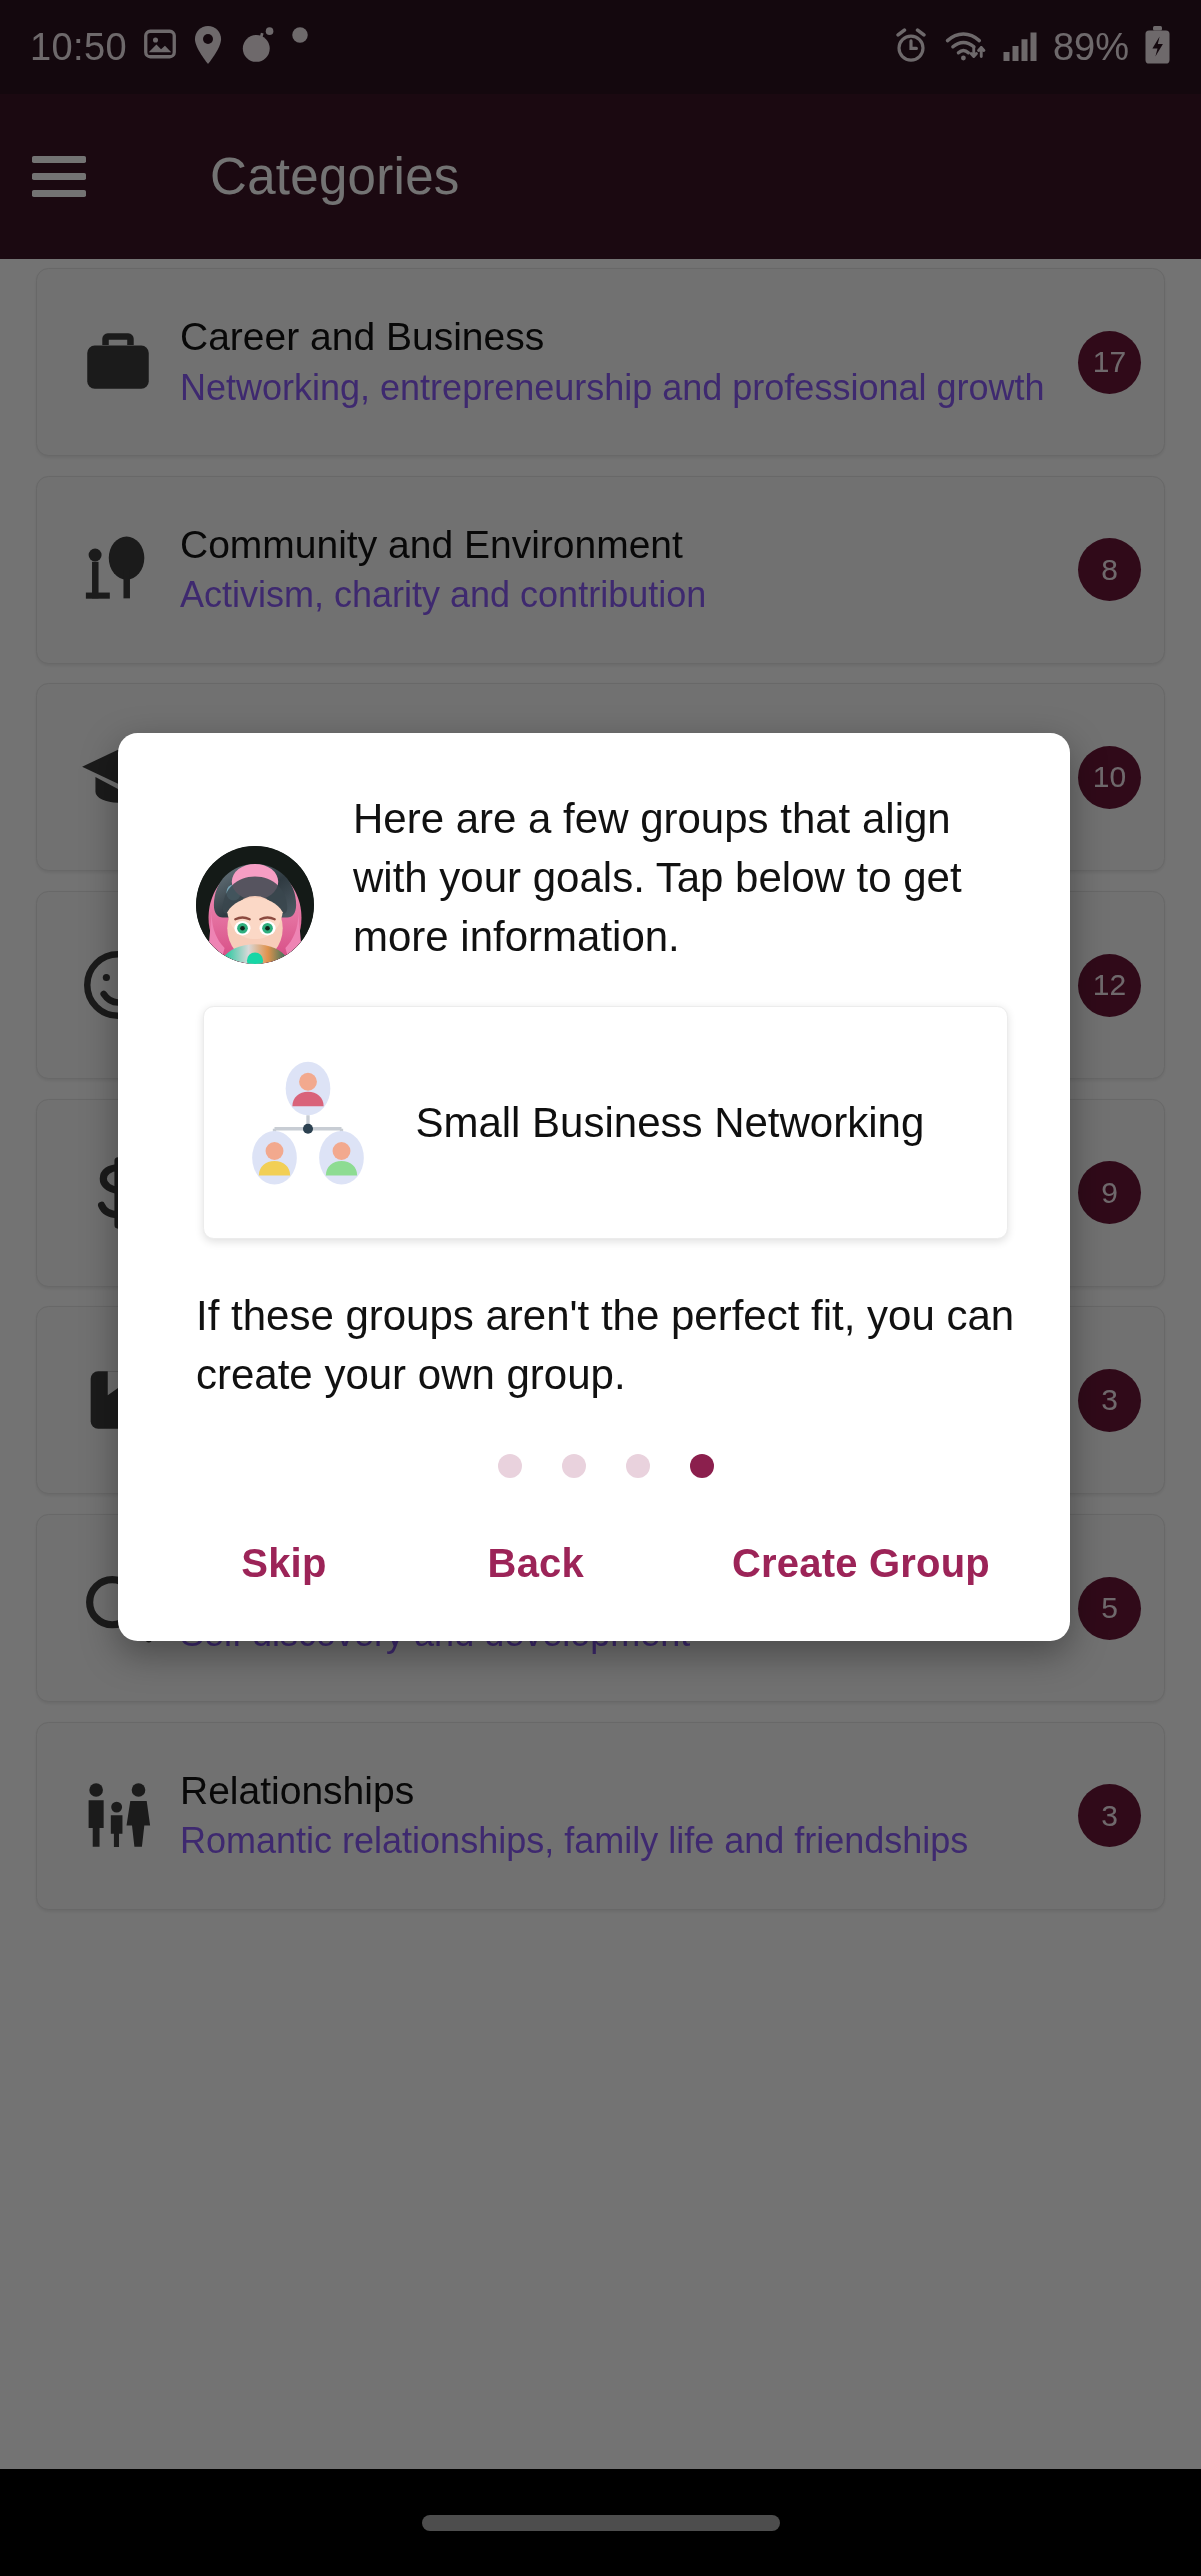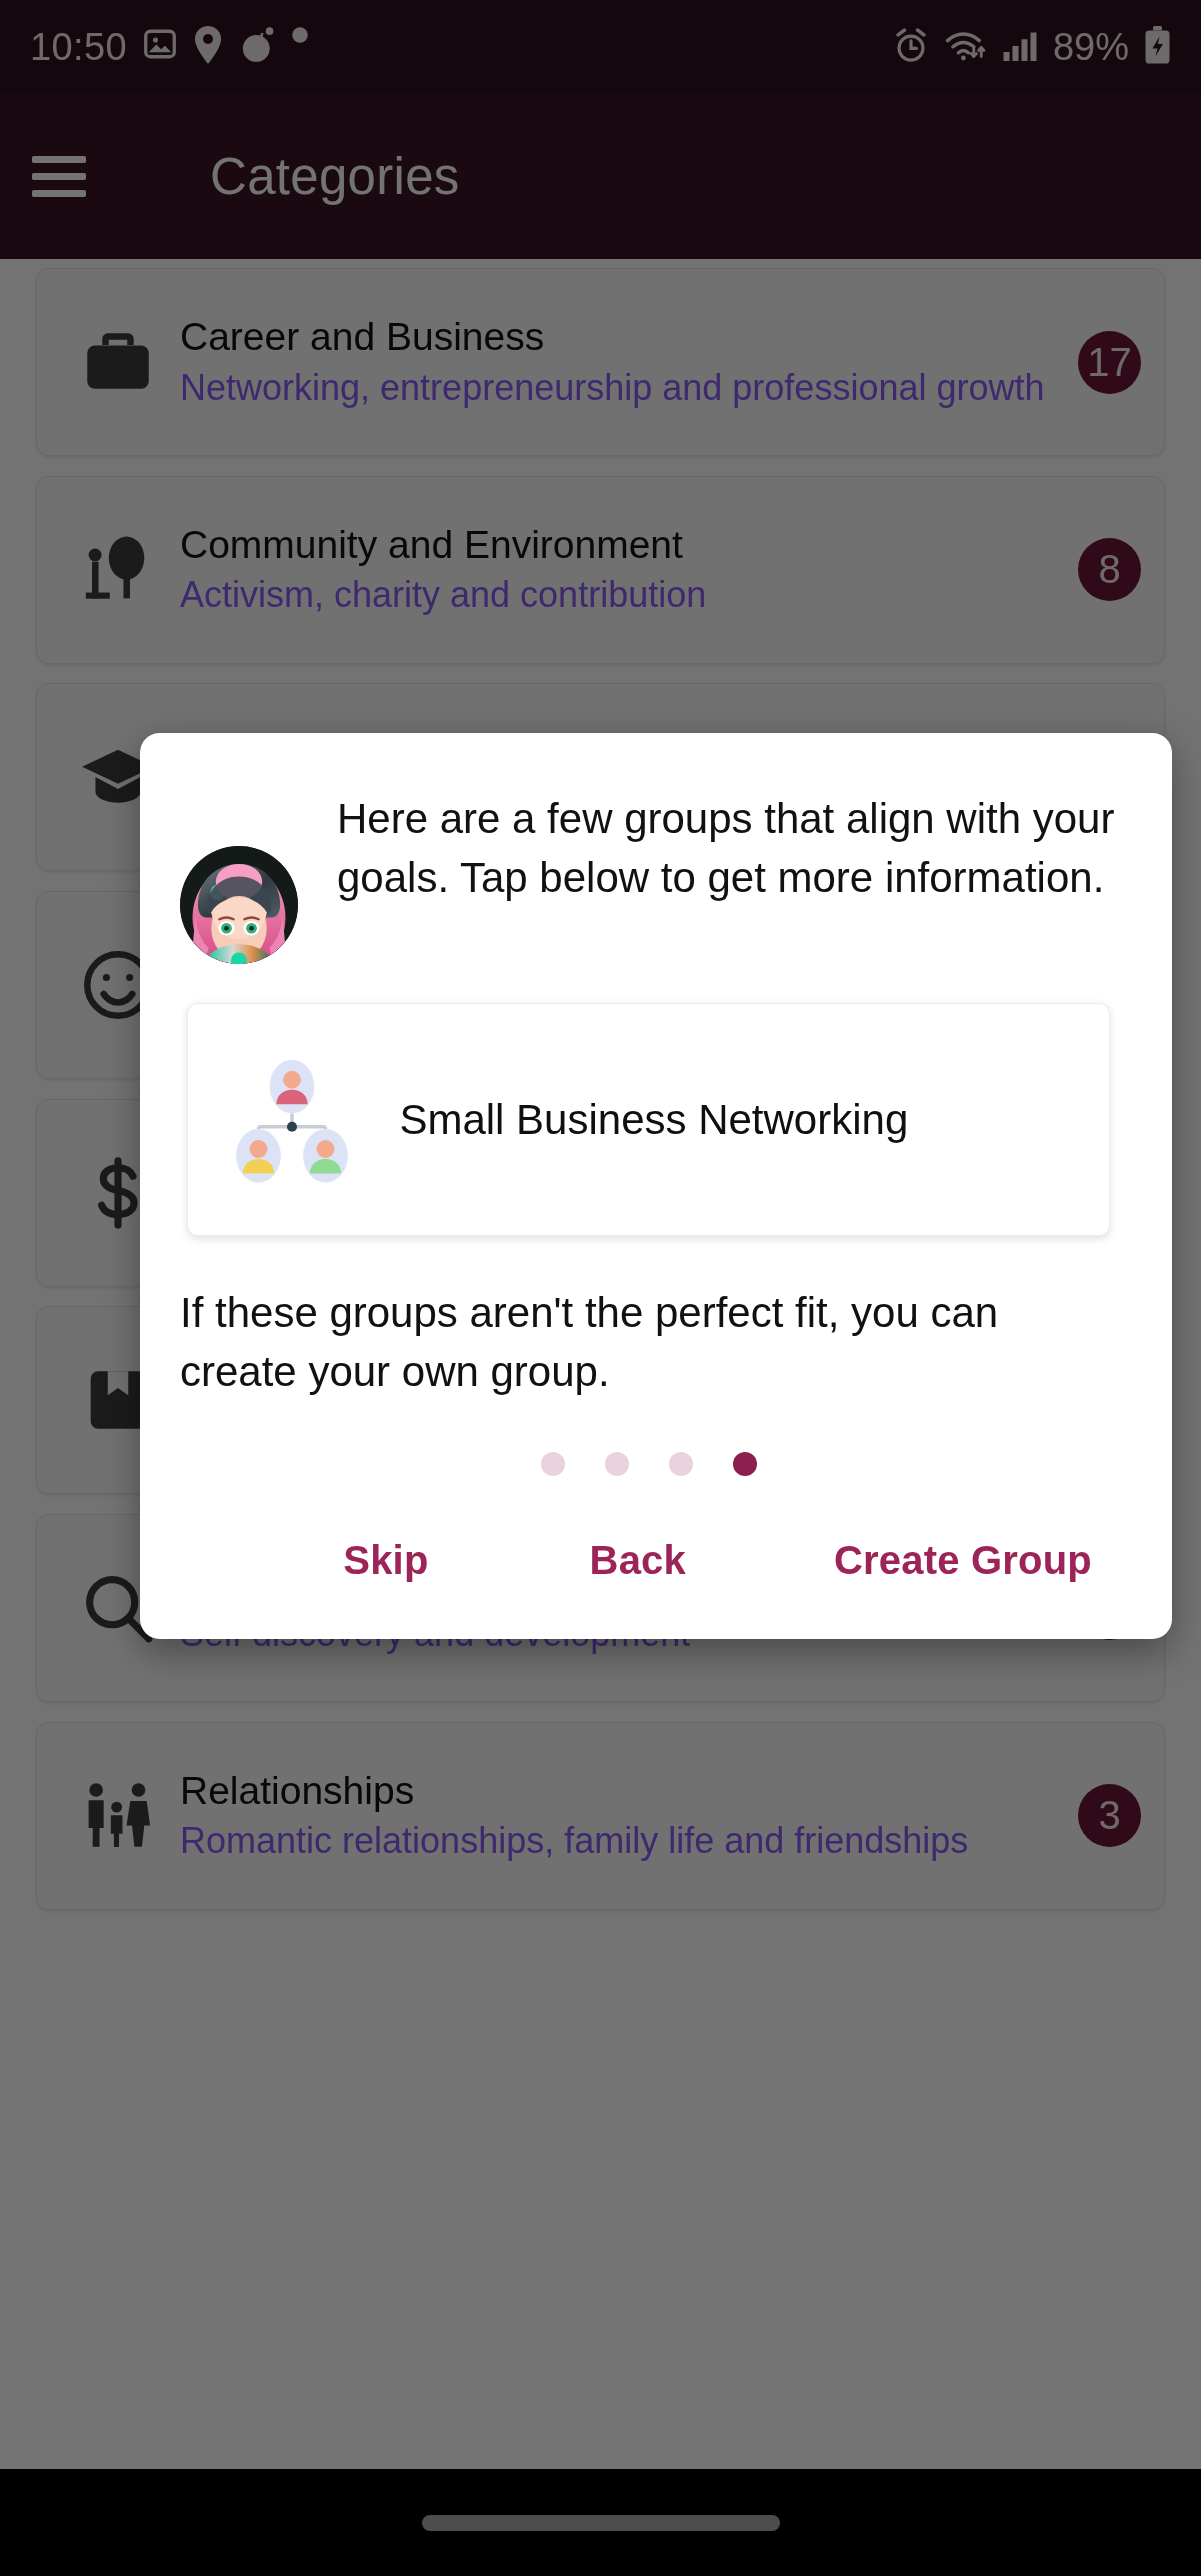--- a/index.html
+++ b/index.html
@@ -69,37 +69,37 @@
     display: flex; align-items: center; justify-content: center;
     color: #3c3c3c;
   }
   .cat-text { flex: 1; padding-right: 16px; }
   .cat-title { font-size: 39px; color: #121212; line-height: 1.22; font-weight: 400; }
   .cat-sub   { font-size: 36px; color: #8b5cf6; line-height: 1.28; margin-top: 3.6px; font-weight: 400;}
   .cat-badge {
     min-width: 63px; height: 63px; border-radius: 50%;
     background: #6b1839; color: #f6e9ef;
     display: flex; align-items: center; justify-content: center;
-    font-size: 40px; flex: 0 0 auto;
+    font-size: 30px; flex: 0 0 auto;
   }
 
   
   #scrim {
     position: absolute; inset: 0 0 107px 0;
     background: rgba(0,0,0,0.55);
     pointer-events: none;
   }
 
   
   #dialog {
     position: absolute;
-    left: 140px; top: 733px; width: 1032px;
+    left: 118px; top: 733px; width: 952px;
     background: #ffffff;
     border-radius: 19.7px;
-    padding: 52px 55px 36px 40px;
+    padding: 52px 55px 36px 78px;
     box-shadow: 0 12.5px 36px rgba(0,0,0,.35);
   }
   #dlg-top { display: flex; align-items: flex-start; gap: 39px; }
   #avatar {
     width: 118px; height: 118px; min-width: 118px;
     border-radius: 50%;
     margin-top: 61px;
     overflow: hidden;
     background: #1d2420;
     position: relative;

